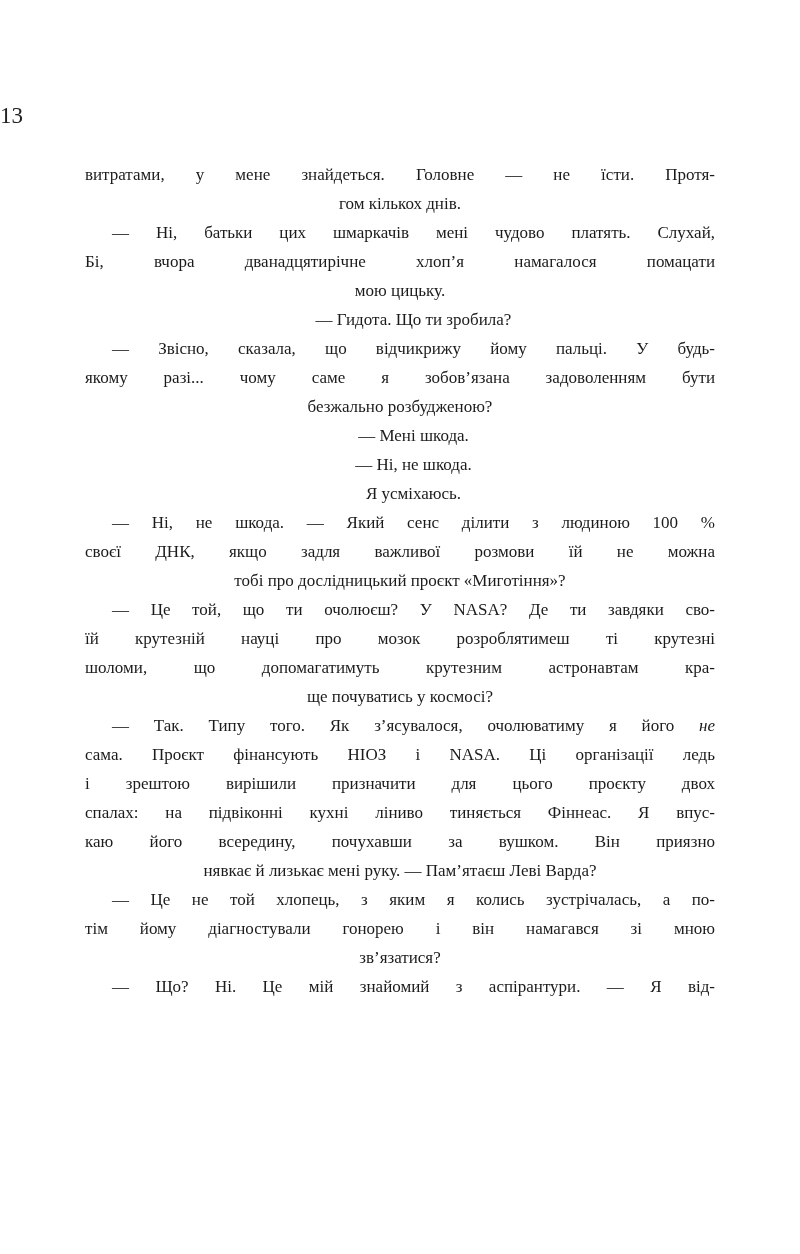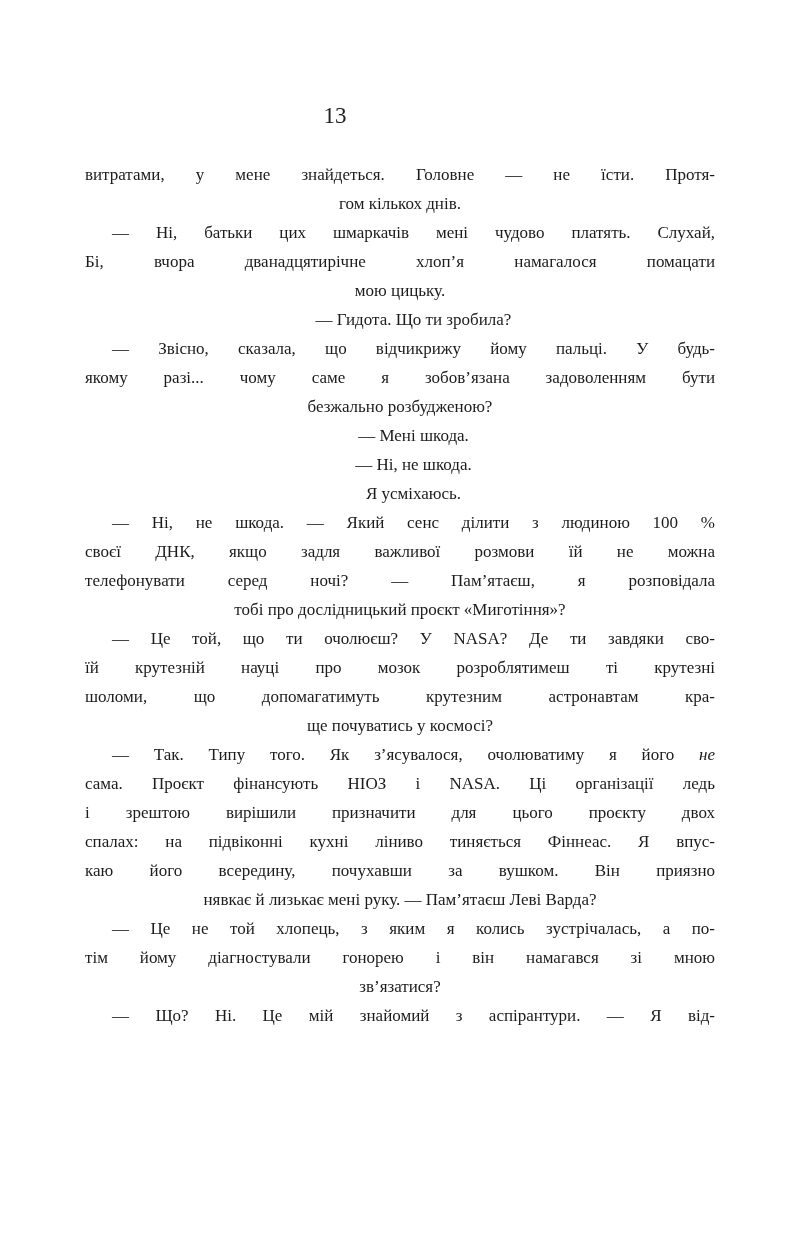--- a/index.html
+++ b/index.html
@@ -15,21 +15,21 @@
     width: 800px;
     height: 1254px;
     background: #ffffff;
     color: #1b1b1b;
   }
   .page-number {
     position: absolute;
     top: 101px;
     left: 0;
     width: 670px;
-    text-align: center;
+    text-align: left;
     font-size: 23px;
     line-height: 29px;
     color: #222222;
   }
   .text-block {
     position: absolute;
     top: 160px;
     left: 85px;
     width: 630px;
     font-size: 17px;
@@ -63,21 +63,20 @@
       <div class="line"><span>мою цицьку.</span></div>
       <div class="line ind"><span>— Гидота. Що ти зробила?</span></div>
       <div class="line ind j"><span>— Звісно, сказала, що відчикрижу йому пальці. У будь-</span></div>
       <div class="line j"><span>якому разі... чому саме я зобов’язана задоволенням бути</span></div>
       <div class="line"><span>безжально розбудженою?</span></div>
       <div class="line ind"><span>— Мені шкода.</span></div>
       <div class="line ind"><span>— Ні, не шкода.</span></div>
       <div class="line ind"><span>Я усміхаюсь.</span></div>
       <div class="line ind j"><span>— Ні, не шкода. — Який сенс ділити з людиною 100 %</span></div>
       <div class="line j"><span>своєї ДНК, якщо задля важливої розмови їй не можна</span></div>
-      <div class="line j"><span>телефонувати серед ночі? — Пам’ятаєш, я розповідала</span></div>
       <div class="line"><span>тобі про дослідницький проєкт «Миготіння»?</span></div>
       <div class="line ind j"><span>— Це той, що ти очолюєш? У NASA? Де ти завдяки сво-</span></div>
       <div class="line j"><span>їй крутезній науці про мозок розроблятимеш ті крутезні</span></div>
       <div class="line j"><span>шоломи, що допомагатимуть крутезним астронавтам кра-</span></div>
       <div class="line"><span>ще почуватись у космосі?</span></div>
       <div class="line ind j"><span>— Так. Типу того. Як з’ясувалося, очолюватиму я його </span><em>не</em></div>
       <div class="line j"><span>сама. Проєкт фінансують НІОЗ і NASA. Ці організації ледь</span></div>
       <div class="line j"><span>і зрештою вирішили призначити для цього проєкту двох</span></div>
       <div class="line j"><span>спалах: на підвіконні кухні ліниво тиняється Фіннеас. Я впус-</span></div>
       <div class="line j"><span>каю його всередину, почухавши за вушком. Він приязно</span></div>

